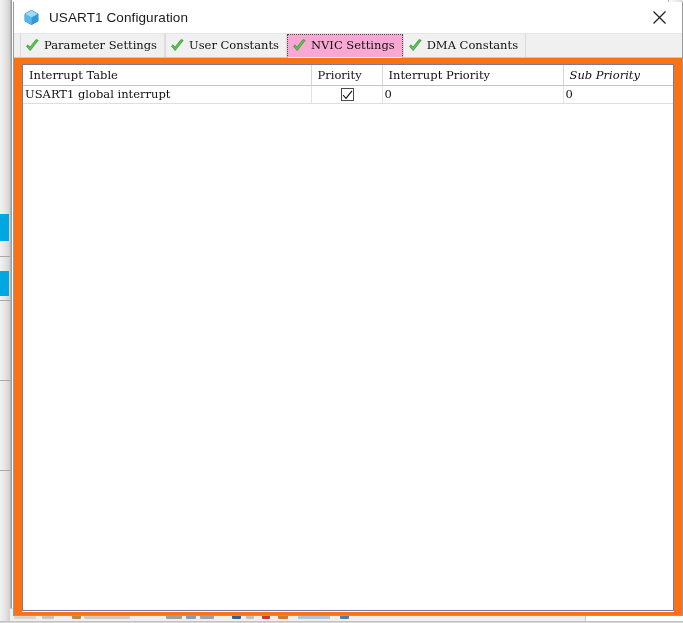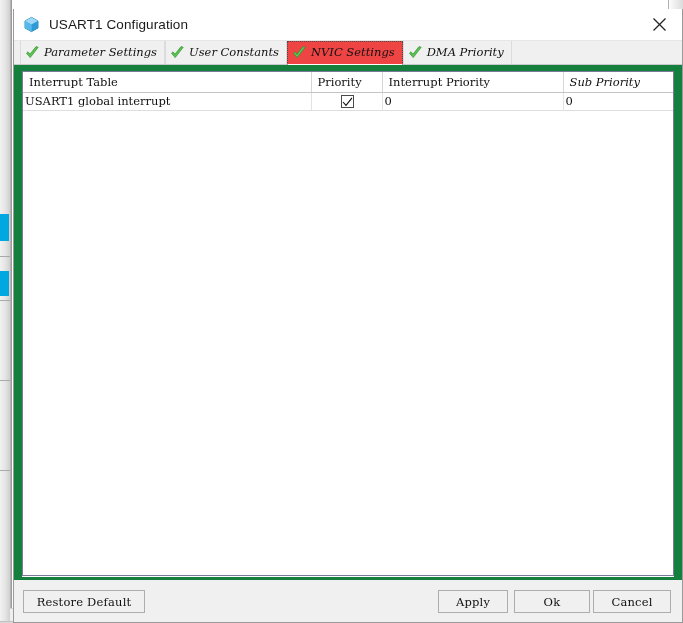--- a/index.html
+++ b/index.html
@@ -95,21 +95,21 @@
     width: 98px;
     height: 15px;
     background: #ffffff;
     border-left: 1px solid #cdcdcd;
   }
 
   
   #dialog {
     position: absolute;
     left: 13px;
-    top: 9px;
+    top: 2px;
     width: 670px;
     height: 614px;
     background: #f0f0f0;
     border: 1px solid #9a9a9a;
     border-top: none;
     box-sizing: border-box;
     display: flex;
     flex-direction: column;
   }
 
@@ -172,45 +172,45 @@
     border-right: 1px solid #dcdcdc;
     box-sizing: border-box;
     font-family: "DejaVu Serif", serif;
     font-size: 11.5px;
     color: #111;
     cursor: default;
     white-space: nowrap;
   }
   .tab:first-child { border-left: 1px solid #dcdcdc; }
   .tab.selected {
-    background: #ef4444;
+    background: #f9a8d4;
     border: 1px dotted #4b4b4b;
     border-bottom: 1px solid #ffffff;
     position: relative;
     z-index: 3;
     margin-bottom: -1px;
     height: 24px;
   }
   .tab-check {
     width: 15px;
     height: 14px;
     margin-right: 4px;
     flex: 0 0 auto;
     display: block;
   }
-  .tab-label { line-height: 1; font-style: italic; }
+  .tab-label { line-height: 1; }
 
   
   #dialog-body {
     flex: 1 1 auto;
     padding: 6px 8px 4px 8px;
     box-sizing: border-box;
     display: flex;
     flex-direction: column;
-    background: #15803d;
+    background: #f97316;
     justify-content: center;
   }
   #table-frame {
     flex: 1 1 auto;
     background: #ffffff;
     border: 1px solid #7a7a9a;
     box-shadow: 0 1px 0 #ffffff;
     box-sizing: border-box;
     overflow: hidden;
     position: relative;
@@ -374,21 +374,21 @@
       <svg class="tab-check" viewBox="0 0 15 14">
         <path d="M1.5 7.2 L5.2 11.6 L13.2 1.3 L11.0 0.6 L5.0 8.2 L3.0 5.8 Z" fill="#5cc452" stroke="#2f8f2c" stroke-width="0.7" stroke-linejoin="round"></path>
       </svg>
       <span class="tab-label">NVIC Settings</span>
     </div>
 
     <div class="tab">
       <svg class="tab-check" viewBox="0 0 15 14">
         <path d="M1.5 7.2 L5.2 11.6 L13.2 1.3 L11.0 0.6 L5.0 8.2 L3.0 5.8 Z" fill="#5cc452" stroke="#2f8f2c" stroke-width="0.7" stroke-linejoin="round"></path>
       </svg>
-      <span class="tab-label">DMA Priority</span>
+      <span class="tab-label">DMA Constants</span>
     </div>
 
   </div>
 
   <div id="dialog-body">
     <div id="table-frame">
       <table class="nvic">
         <colgroup>
           <col style="width:288px">
           <col style="width:71px">
@@ -414,20 +414,14 @@
               </span>
             </td>
             <td class="cell-prio">0</td>
             <td class="cell-prio">0</td>
           </tr>
         </tbody>
       </table>
     </div>
   </div>
 
-  <div id="footer">
-    <div class="btn" id="btn-restore">Restore Default</div>
-    <div class="btn" id="btn-apply">Apply</div>
-    <div class="btn" id="btn-ok">Ok</div>
-    <div class="btn" id="btn-cancel">Cancel</div>
-  </div>
 
 </div>
 
 </body></html>

